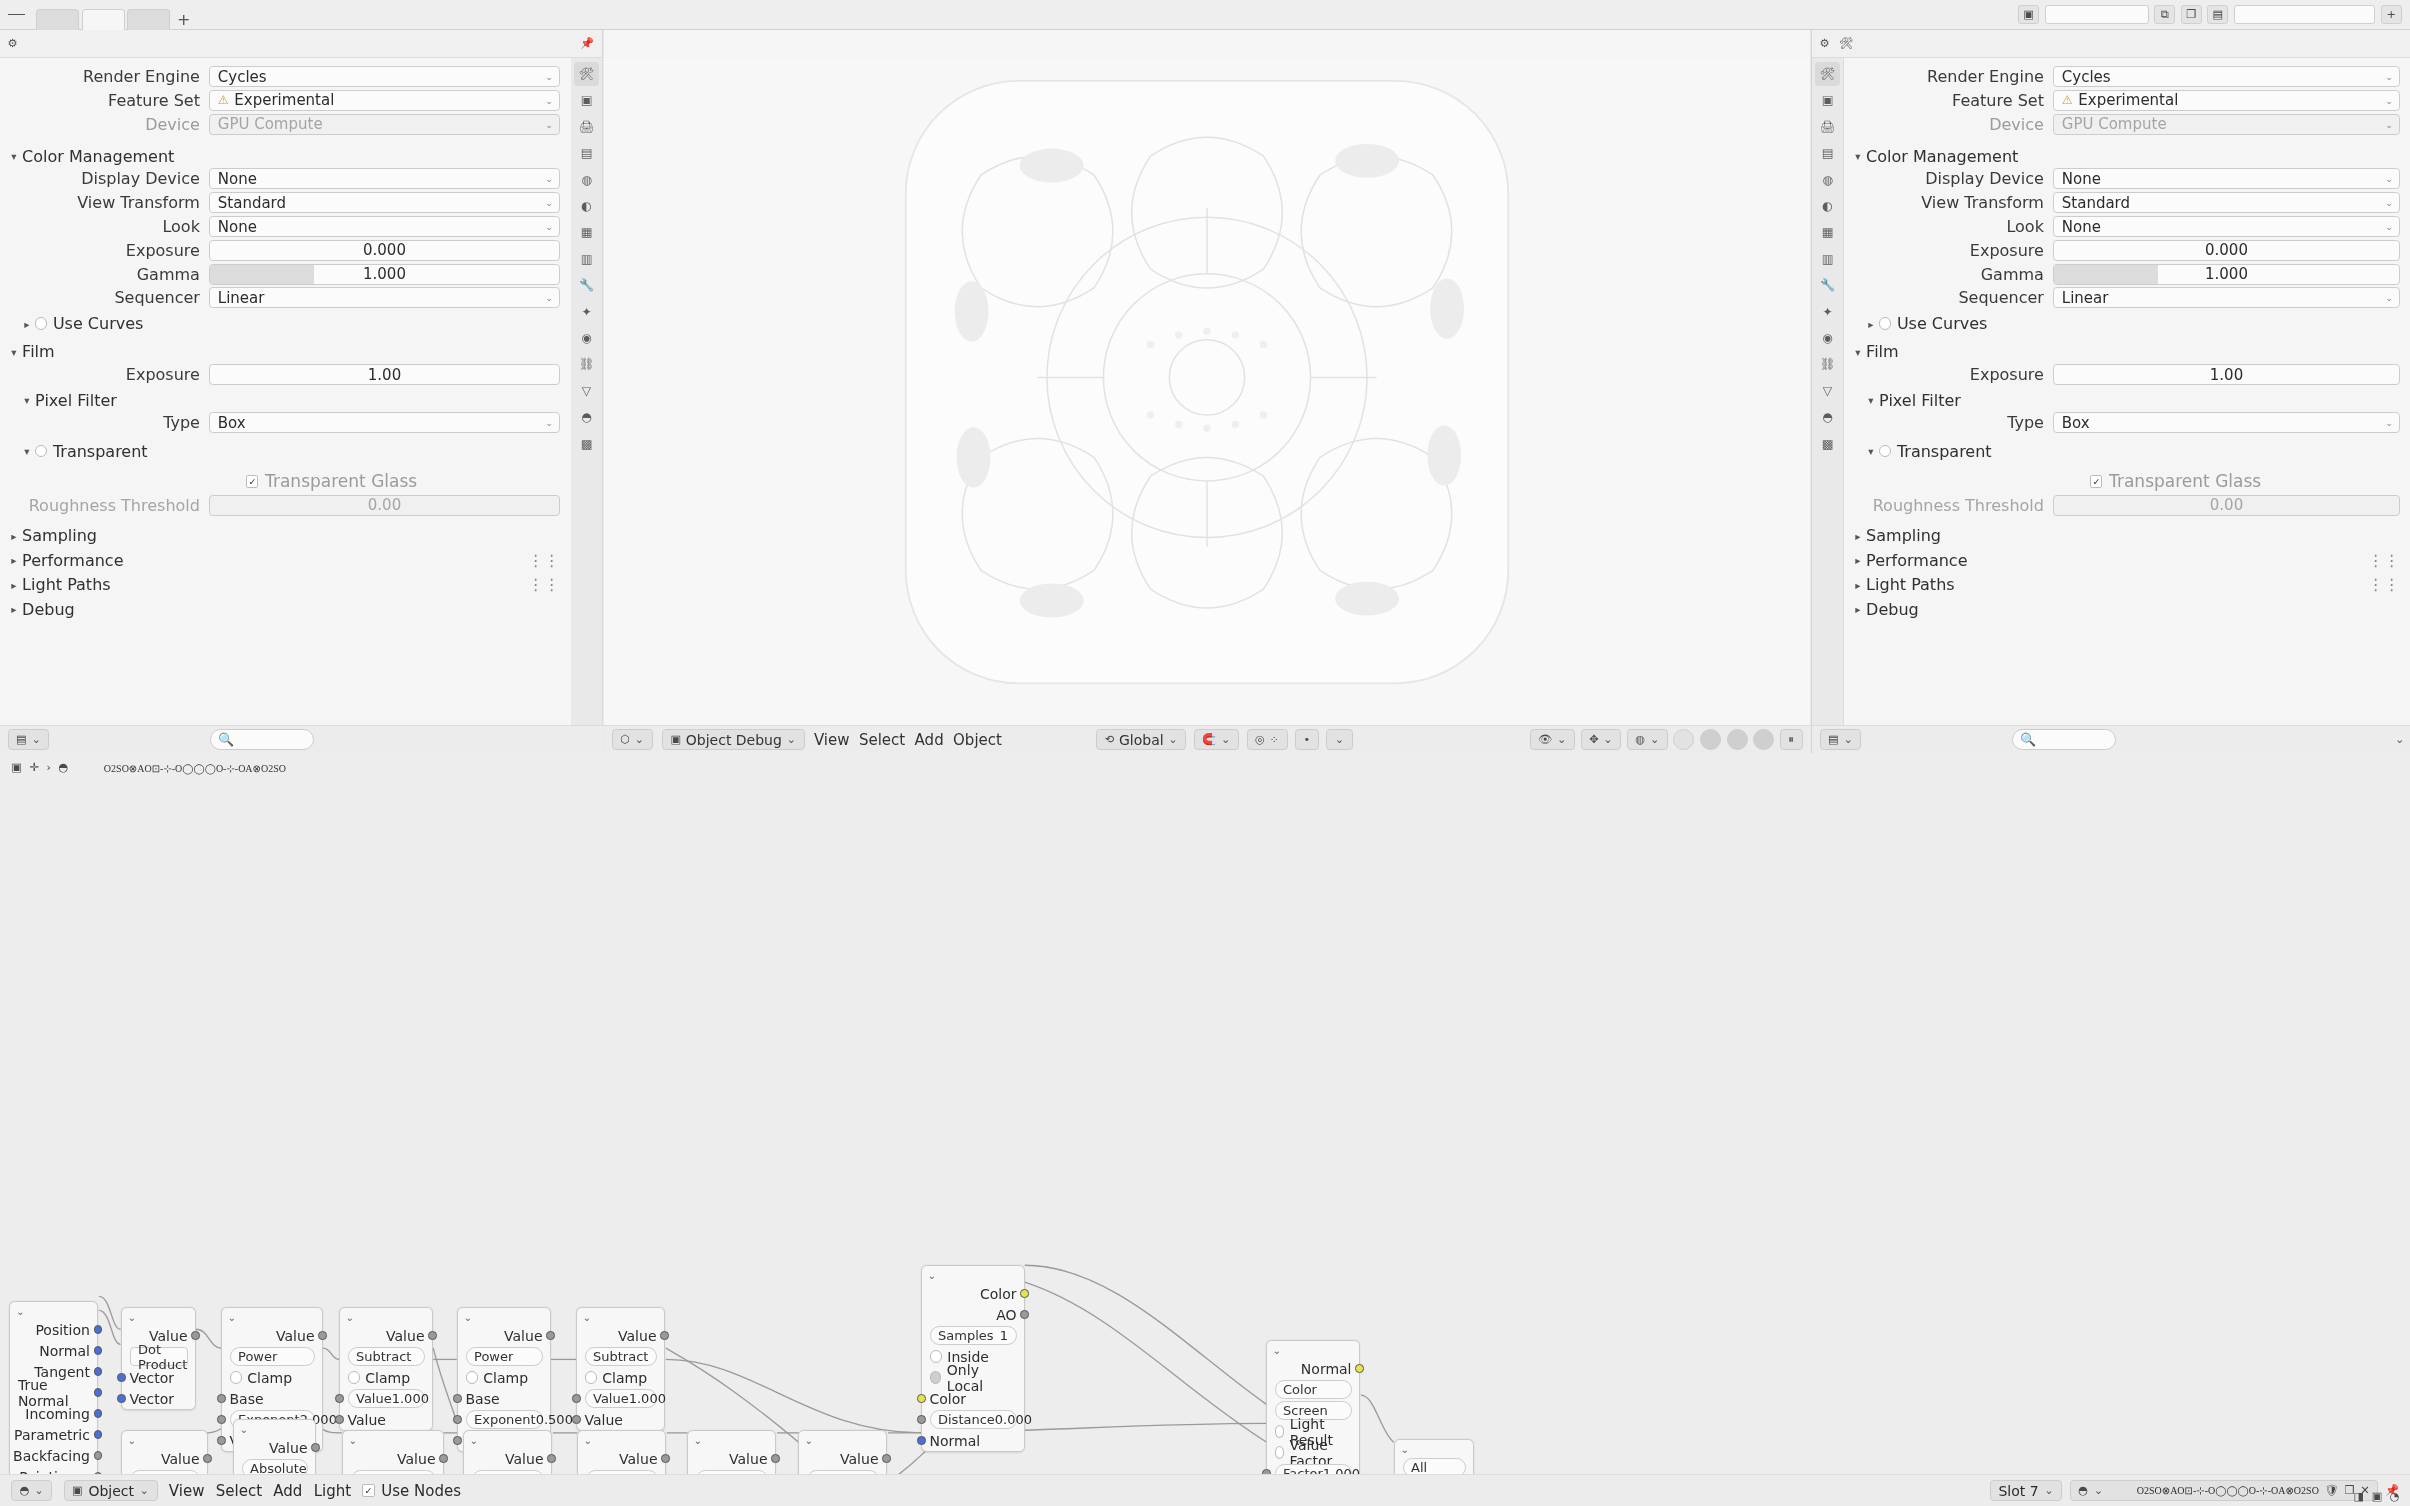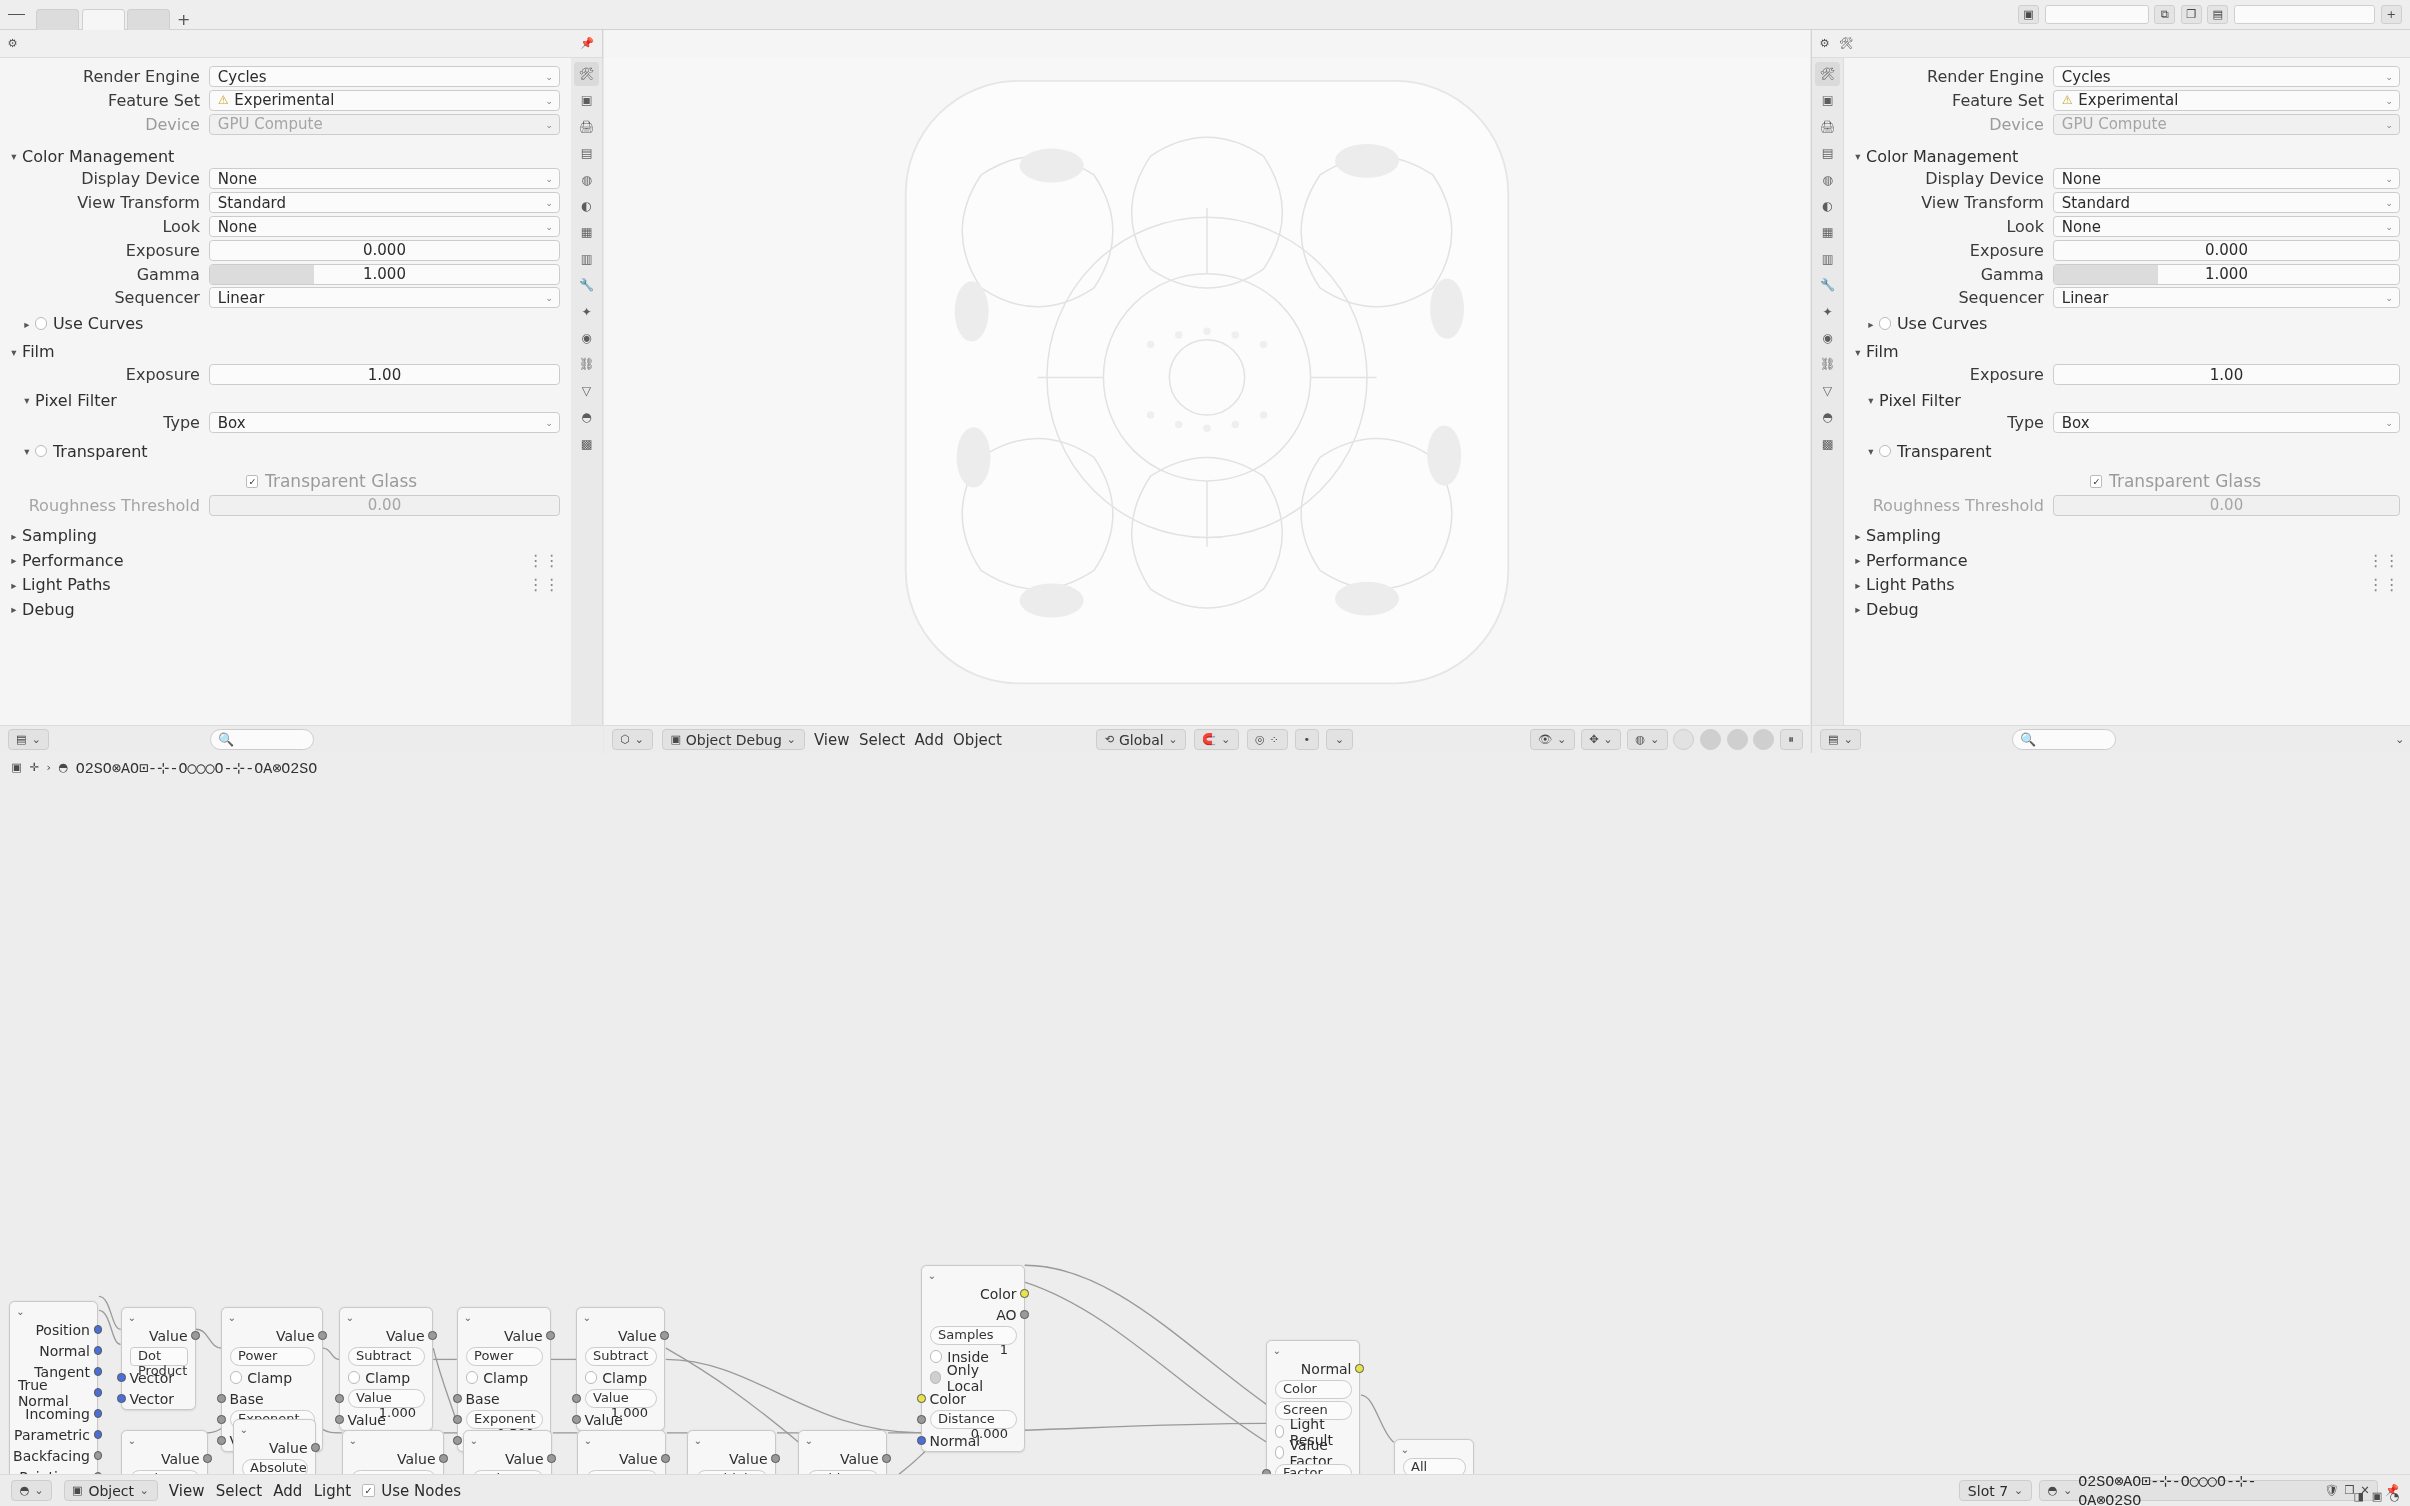--- a/index.html
+++ b/index.html
@@ -85,37 +85,37 @@
   .nodearea { position:absolute; left:0; top:753px; width:2411px; height:753px; background:#ededed; }
   .breadcrumbbar { position:absolute; left:0; top:0; right:0; height:30px; background:#ededed;
       display:flex; align-items:center; gap:7.5px; padding:0 11.3px; font-size:15px; color:#333; }
   .nodecanvas { position:absolute; left:0; top:30px; right:0; bottom:32px; overflow:hidden; background:#ededed; }
   .node { position:absolute; background:#f7f7f7; border:0.9px solid #c9c9c9; border-radius:5.6px;
       box-shadow: 0 0.9px 1.9px rgba(0,0,0,0.10); }
   .node-head { height:17px; display:flex; align-items:center; padding:0 5.6px; color:#666; font-size:10.4px;}
   .node-row { height:21px; display:flex; align-items:center; padding:0 7.5px; font-size:14px; position:relative; }
   .node-row.r { justify-content:flex-end; }
   .nfield { height:19px; background:#fbfbfb; border:0.9px solid #cccccc; border-radius:9.4px;
-      display:flex; padding:0 7.5px; font-size:13px; width:100%; position:relative;flex-direction:column;}
+      display:flex; align-items:center; padding:0 7.5px; font-size:13px; width:100%; position:relative;}
   .nfield.flat { border-radius:3.8px; }
   .nfield .lbl { color:#333; }
   .nfield .rval { margin-left:auto; }
   .sock { position:absolute; width:8.5px; height:8.5px; border-radius:50%; border:0.9px solid #5a5a5a; top:50%; margin-top:-4.2px; }
   .sock.in { left:-4.7px; }
   .sock.out { right:-4.7px; }
   .s-yellow { background:#e7e34a; }
   .s-gray  { background:#9a9a9a; }
   .s-blue  { background:#4a6fd8; }
   .ntext { font-size:14px; color:#2e2e2e; }
   .nfooter-bar { position:absolute; left:0; right:0; bottom:0; height:32px; background:#ececec;
       border-top:0.9px solid #dcdcdc; display:flex; align-items:center; gap:11.3px; padding:0 11.3px; font-size:15px; }
   svg.links { position:absolute; left:0; top:0; width:2411px; height:697px; pointer-events:none; }
   .obj-pill { height:21px; background:#e2e2e2; border:0.9px solid #cdcdcd; border-radius:3.8px;
       display:flex; align-items:center; gap:5.6px; padding:0 7.5px; font-size:14px; }
-  .mono { font-family:Liberation Mono, monospace; font-size:15px; }
+  .mono { font-family:Liberation Serif, serif; font-size:10px;margin-left:28px; }
 </style>
 </head>
 <body>
 
 <div class="app">
 
   <div class="topbar">
     <div class="hamburger">
         <div></div>
       </div>

